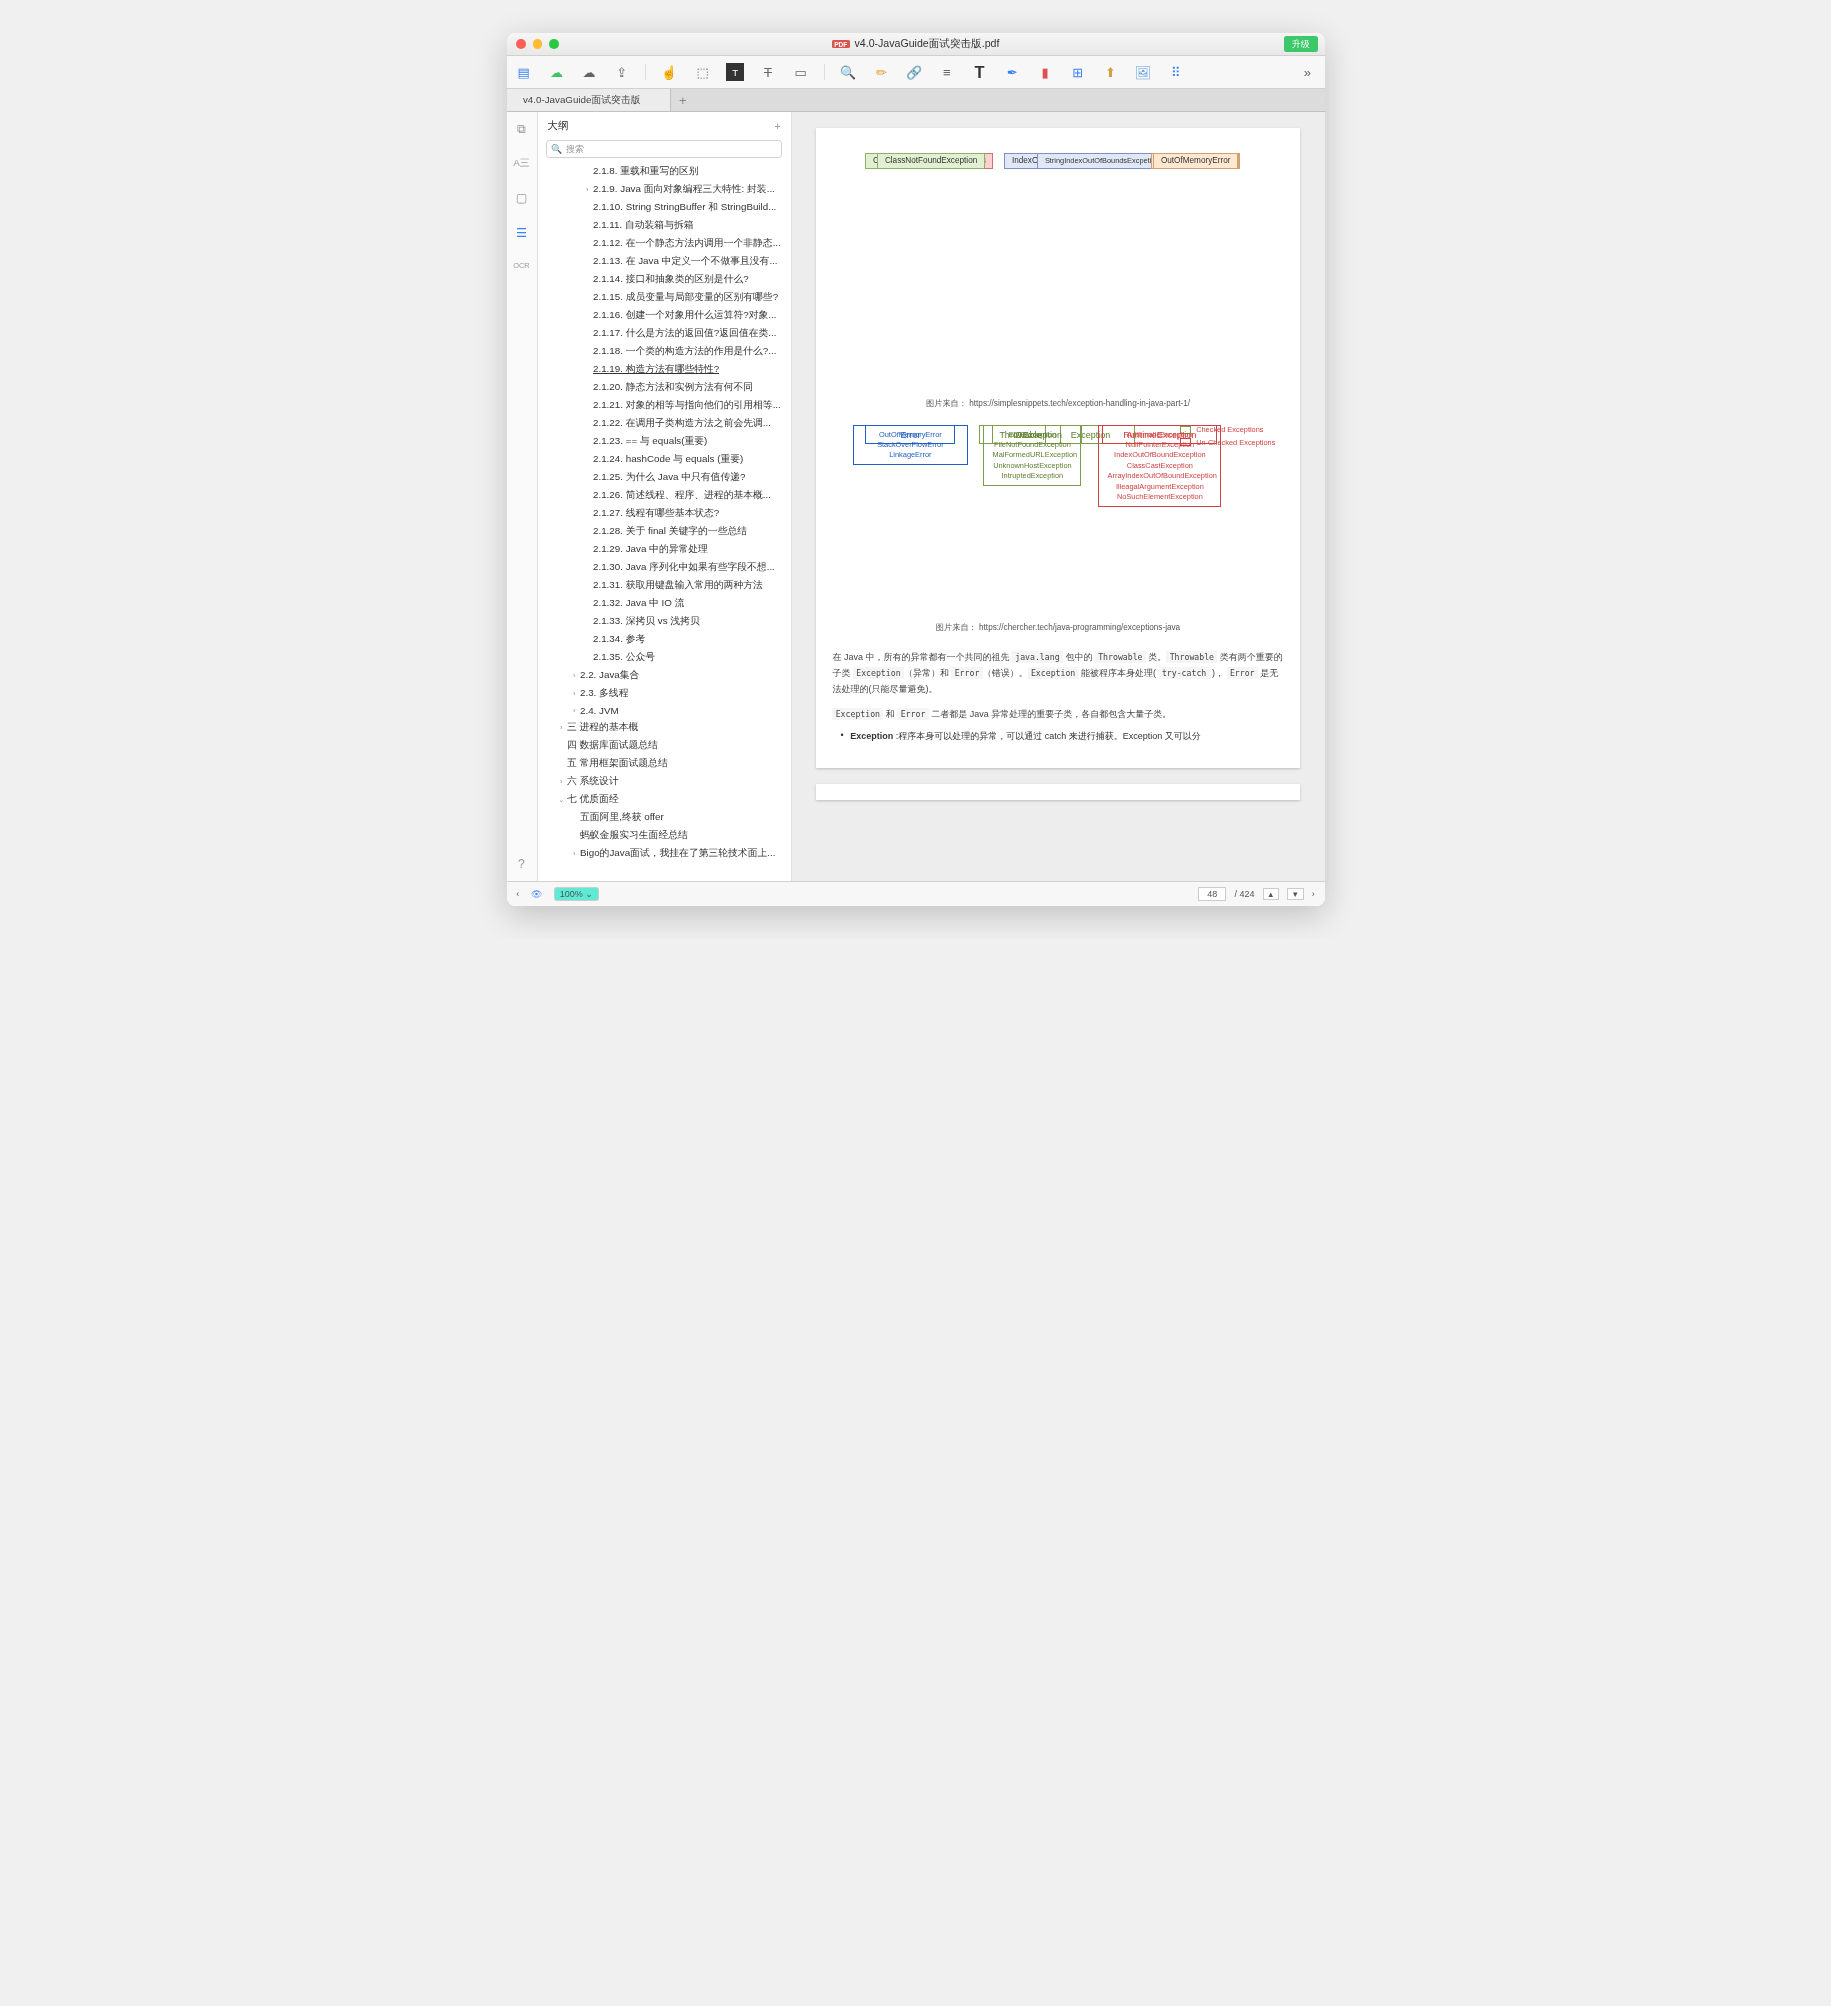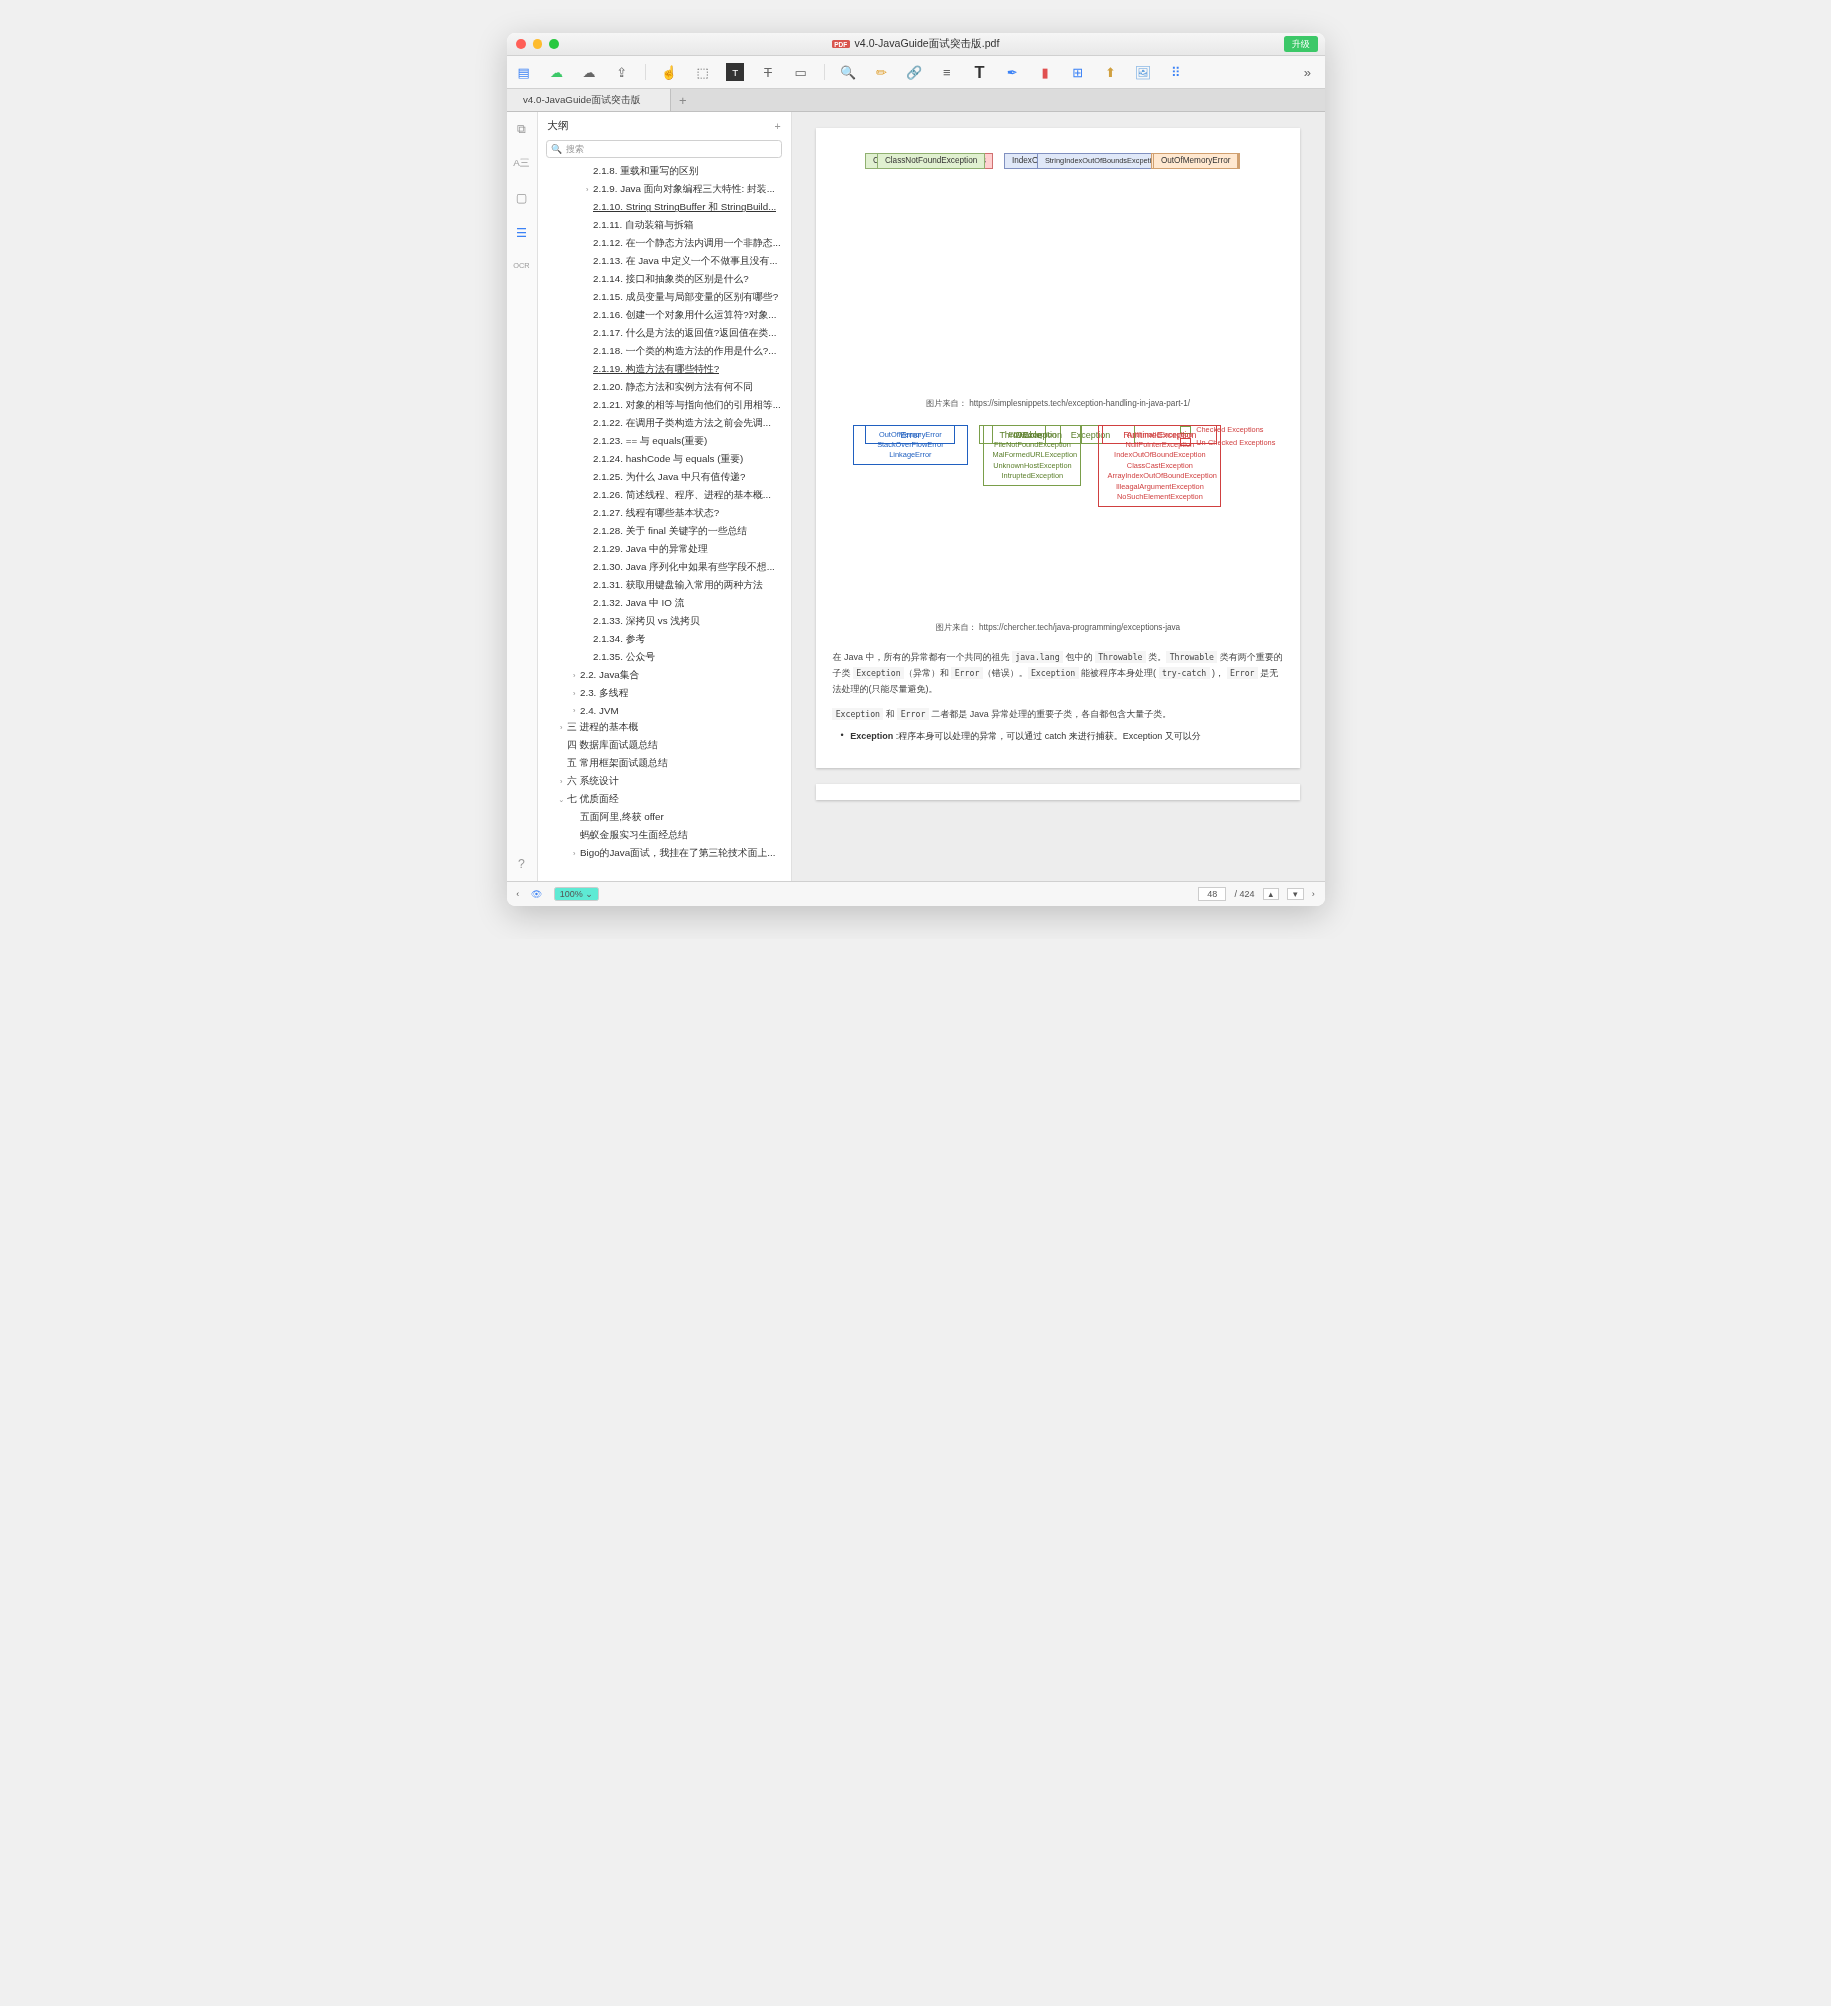--- a/index.html
+++ b/index.html
@@ -130,21 +130,21 @@
       </div>
       <div class="outline" id="outline-list">
           <div class="ol-item" style="padding-left: 44px;">
             <span class="chev"></span>
             <span style="overflow: hidden; text-overflow: ellipsis;">2.1.8. 重载和重写的区别</span>
           </div>
           <div class="ol-item" style="padding-left: 44px;">
             <span class="chev">›</span>
             <span style="overflow: hidden; text-overflow: ellipsis;">2.1.9. Java 面向对象编程三大特性: 封装...</span>
           </div>
-          <div class="ol-item" style="padding-left: 44px; text-decoration: underline;">
+          <div class="ol-item" style="padding-left: 44px;">
             <span class="chev"></span>
             <span style="overflow: hidden; text-overflow: ellipsis;">2.1.10. String StringBuffer 和 StringBuild...</span>
           </div>
           <div class="ol-item" style="padding-left: 44px;">
             <span class="chev"></span>
             <span style="overflow: hidden; text-overflow: ellipsis;">2.1.11. 自动装箱与拆箱</span>
           </div>
           <div class="ol-item" style="padding-left: 44px;">
             <span class="chev"></span>
             <span style="overflow: hidden; text-overflow: ellipsis;">2.1.12. 在一个静态方法内调用一个非静态...</span>

